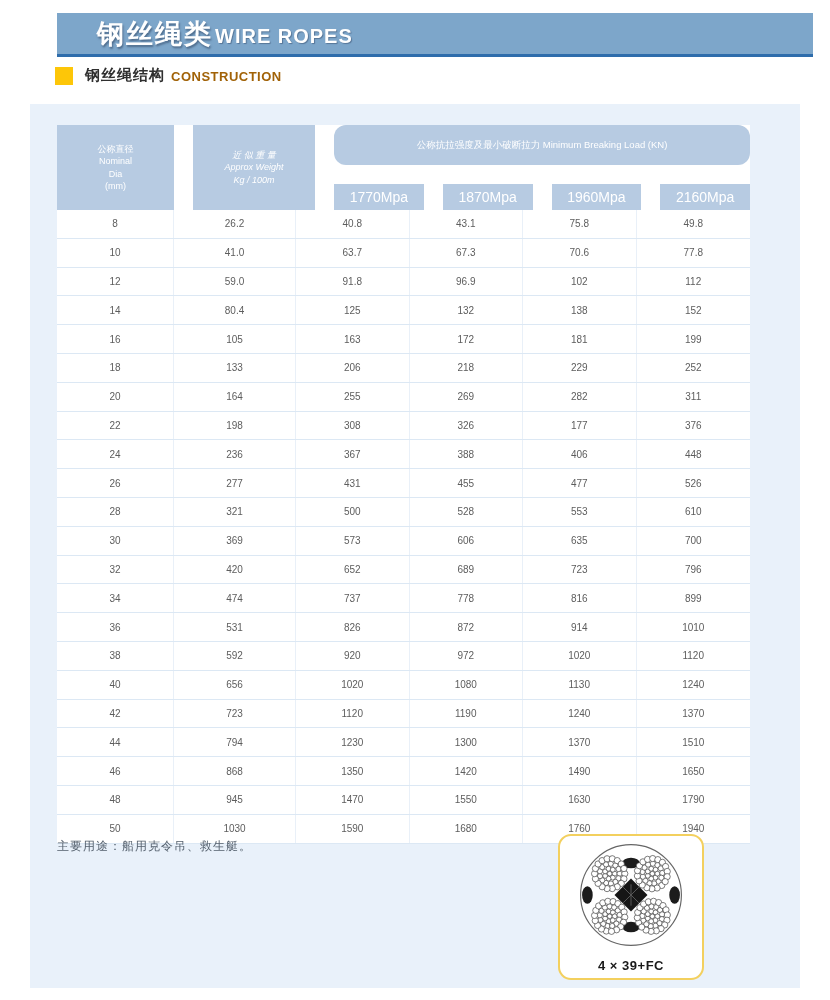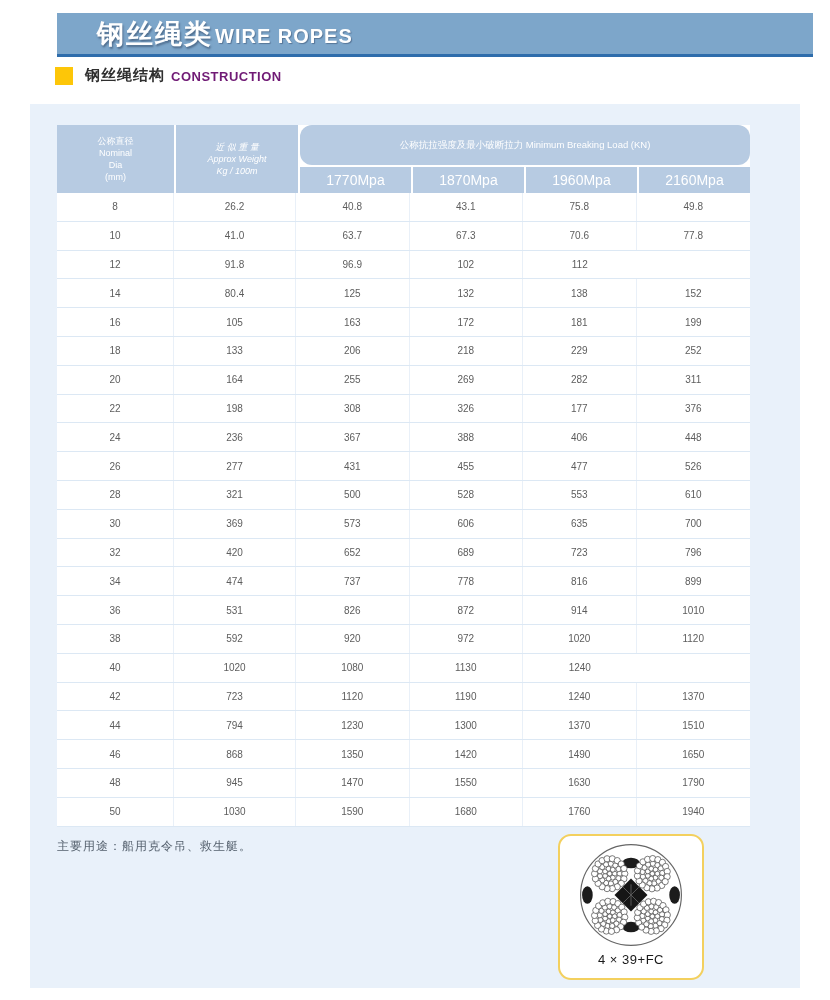--- a/index.html
+++ b/index.html
@@ -20,30 +20,30 @@
   .title-en {
     color:#fff; font-size:20px; font-weight:bold; margin-left:2px;
     letter-spacing:1px; text-shadow:1px 1px 1px rgba(40,60,90,.45);
     position:relative; top:3px;
   }
 
   
   .section-heading { position:absolute; left:31px; top:66px; display:flex; align-items:center;margin-left:24px; }
   .yellow-square { width:18px; height:18px; background:#fdc608; }
   .section-zh { font-size:15px; font-weight:bold; color:#2f2f2f; margin-left:12px; letter-spacing:1px; }
-  .section-en { font-size:13px; font-weight:bold; color:#701a75; margin-left:6px; letter-spacing:.5px; position:relative; top:1px; }
+  .section-en { font-size:13px; font-weight:bold; color:#a16207; margin-left:6px; letter-spacing:.5px; position:relative; top:1px; }
 
   
   .panel { position:absolute; left:30px; top:104px; width:770px; height:884px; background:#e9f1fa; }
 
   
   .spec-table { position:absolute; left:57px; top:125px; width:693px; }
   .thead {
     display:grid; grid-template-columns:117px 122px 1fr 1fr 1fr 1fr;
-    grid-template-rows:40px 26px; gap:2px; background:#fff;
+    grid-template-rows:40px 26px; gap:19px; background:#fff;
   }
   .hcell {
     background:#b7cbe2; color:#fff; display:flex; align-items:center; justify-content:center;
     text-align:center; font-size:9px; line-height:1.35; white-space:pre-line;
   }
   .hc1 { grid-column:1; grid-row:1/3; }
   .hc2 { grid-column:2; grid-row:1/3;font-style:italic; }
   .hmerged { grid-column:3/7; grid-row:1; font-size:9.5px;border-radius:12px; }
   .hgrade { grid-row:2; font-size:14px; }
 
@@ -60,21 +60,21 @@
 
   
   .usage-note { position:absolute; left:57px; top:838px; font-size:12px; color:#55616e; letter-spacing:1px; }
 
   
   .diagram-card {
     position:absolute; left:558px; top:834px; width:146px; height:146px;
     background:#fff; border:2px solid #f3d05e; border-radius:13px;
     display:flex; flex-direction:column; align-items:center; padding-top:6px;
   }
-  .diagram-label { font-size:13px; font-weight:normal; color:#1a1a1a; margin-top:4px; letter-spacing:.5px; }
+  .diagram-label { font-size:13px; font-weight:bold; color:#1a1a1a; margin-top:10px; letter-spacing:.5px; }
   .rope-svg .wire { fill:#fff; stroke:#3f3f3f; stroke-width:.7; }
 </style>
 </head>
 <body>
 
 <div id="page">
 
   <div class="title-bar">
     <span class="title-zh">钢丝绳类</span>
     <span class="title-en">WIRE ROPES</span>
@@ -115,20 +115,21 @@
         <div class="trow">
           <div class="tcell">10</div>
           <div class="tcell">41.0</div>
           <div class="tcell">63.7</div>
           <div class="tcell">67.3</div>
           <div class="tcell">70.6</div>
           <div class="tcell">77.8</div>
         </div>
         <div class="trow">
           <div class="tcell">12</div>
+          <div class="tcell">59.0</div>
           <div class="tcell">91.8</div>
           <div class="tcell">96.9</div>
           <div class="tcell">102</div>
           <div class="tcell">112</div>
         </div>
         <div class="trow">
           <div class="tcell">14</div>
           <div class="tcell">80.4</div>
           <div class="tcell">125</div>
           <div class="tcell">132</div>
@@ -226,20 +227,21 @@
         <div class="trow">
           <div class="tcell">38</div>
           <div class="tcell">592</div>
           <div class="tcell">920</div>
           <div class="tcell">972</div>
           <div class="tcell">1020</div>
           <div class="tcell">1120</div>
         </div>
         <div class="trow">
           <div class="tcell">40</div>
+          <div class="tcell">656</div>
           <div class="tcell">1020</div>
           <div class="tcell">1080</div>
           <div class="tcell">1130</div>
           <div class="tcell">1240</div>
         </div>
         <div class="trow">
           <div class="tcell">42</div>
           <div class="tcell">723</div>
           <div class="tcell">1120</div>
           <div class="tcell">1190</div>

